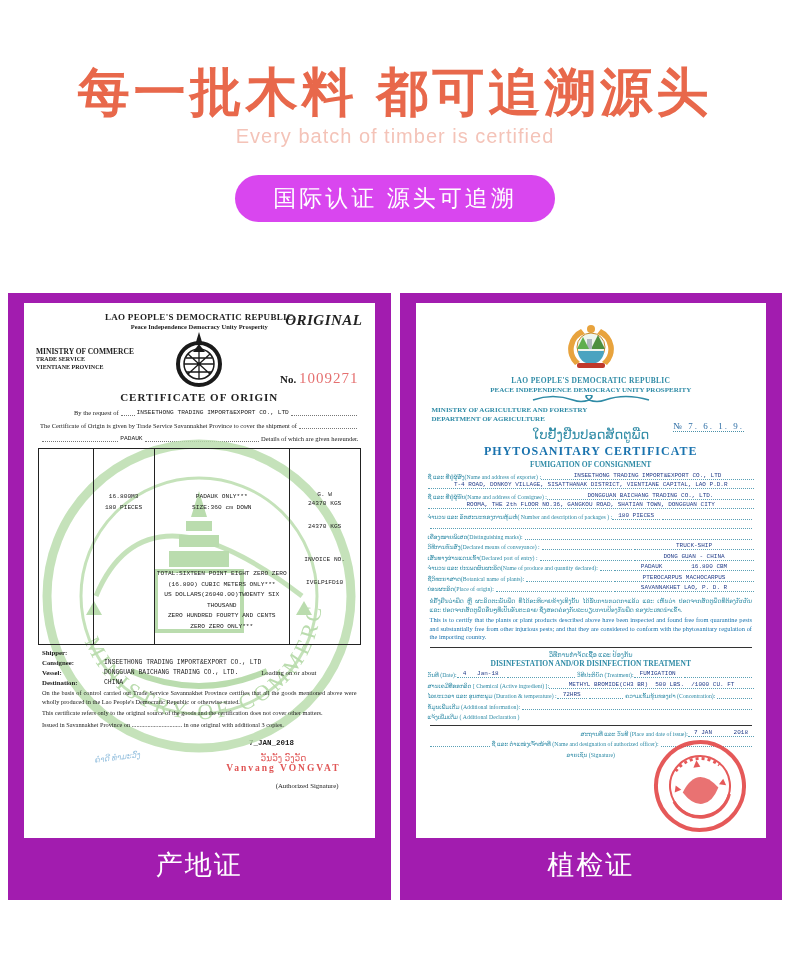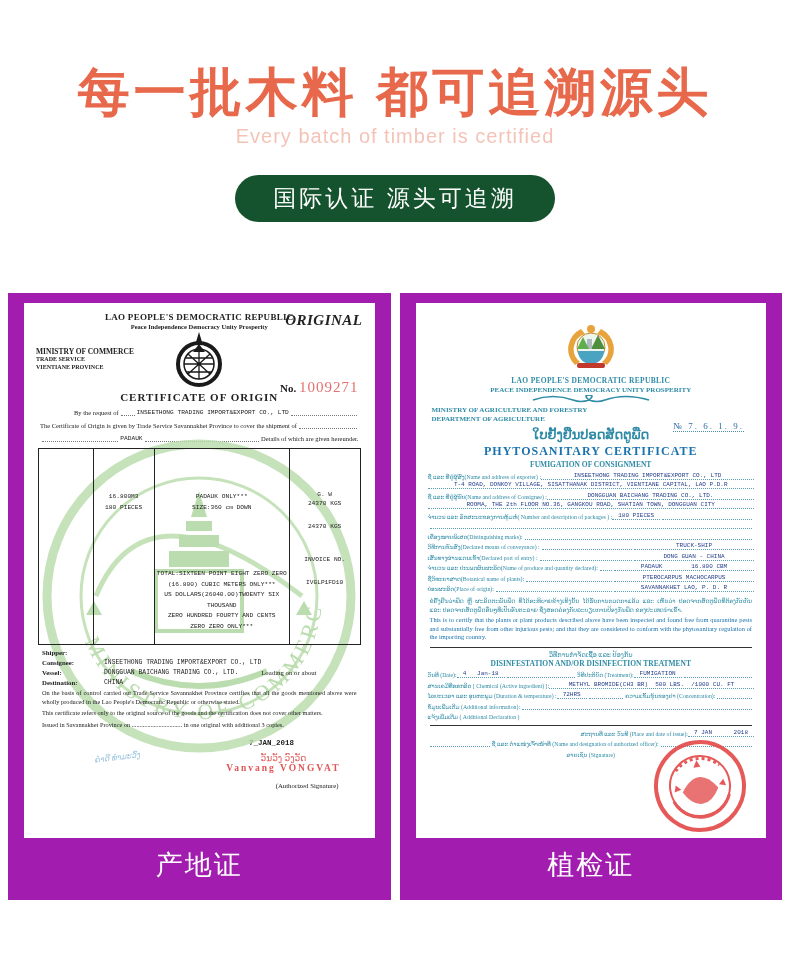--- a/index.html
+++ b/index.html
@@ -3,39 +3,39 @@
 <meta charset="utf-8">
 <style>
   * { margin:0; padding:0; box-sizing:border-box; }
   html,body { width:790px; height:962px; background:#ffffff; overflow:hidden;
               font-family:"Liberation Sans", sans-serif; }
 
   
   .hero { height:293px; text-align:center; padding-top:64px; }
   .hero-title { color:#e8684b; font-size:52px; font-weight:bold; letter-spacing:4px; line-height:1.1; }
   .hero-sub { color:#f4c3b8; font-size:20px; margin-top:4px; letter-spacing:1px; }
-  .hero-badge { display:inline-block; margin-top:27px; background:#14532d; color:#fff;
+  .hero-badge { display:inline-block; margin-top:27px; background:#d946ef; color:#fff;
                 font-size:23px; letter-spacing:3px; padding:8px 38px; border-radius:24px; }
 
   
   .certs { display:flex; gap:9px; margin:0 8px; height:607px; }
   .panel { flex:1; background:#a21caf; padding:10px 16px 0 16px; display:flex; flex-direction:column; }
   .paper { background:#ffffff; height:535px; position:relative; overflow:hidden; }
   .panel-label { height:54px; display:flex; align-items:center; justify-content:center;
                  color:#ffffff; font-size:27px; letter-spacing:2px; }
 
   
   .oc { font-family:"Liberation Serif", serif; color:#222; padding:9px 10px; height:100%; position:relative; }
   .oc-country { text-align:center; font-weight:bold; font-size:9px; letter-spacing:.3px; }
   .oc-motto   { text-align:center; font-size:6.5px; font-weight:bold; margin-top:1px; }
   .oc-original{ position:absolute; top:9px; right:12px; font-size:15px; font-weight:bold; letter-spacing:.5px;font-style:italic; }
   .oc-ministry{ position:absolute; top:44px; left:12px; font-size:7.5px; font-weight:bold; line-height:1.25; }
   .oc-ministry .sub { font-size:6px; }
   .oc-emblem  { display:block; margin:2px auto 0 auto; }
-  .oc-no      { position:absolute; top:76px; right:16px; font-size:11px; font-weight:bold; }
+  .oc-no      { position:absolute; top:67px; right:16px; font-size:11px; font-weight:bold; }
   .oc-no .num { color:#e57070; font-size:15px; font-weight:normal; letter-spacing:1px; }
   .oc-title   { text-align:center; font-size:11px; font-weight:bold; letter-spacing:1px; margin-top:3px; }
   .oc-line    { display:flex; align-items:flex-end; font-size:6.5px; margin:5px 6px 0 6px; }
   .dots       { flex:1; border-bottom:1px dotted #777; height:8px; margin:0 2px; }
   .typed      { font-family:"Liberation Mono", monospace; white-space:pre; }
   .oc-line .typed { font-size:6.2px; }
   .oc-table   { width:calc(100% - 8px); margin:6px 4px 0 4px; border-collapse:collapse; position:relative; z-index:2; }
   .oc-table th{ border:1.5px solid #222; font-family:"Liberation Sans",sans-serif; font-size:8.5px; padding:4px 0; }
   .oc-table td{ border:1.5px solid #222; vertical-align:top; height:196px; font-size:6.2px;
                 font-family:"Liberation Mono", monospace; text-align:center; padding-top:4px; }
@@ -61,21 +61,21 @@
 
   
   .pc { color:#2f8ba6; font-family:"Liberation Serif", serif; padding:10px 8px; height:100%; position:relative; }
   .pc-emblem { display:block; margin:8px auto 0 auto; }
   .pc-country { text-align:center; font-size:7.5px; font-weight:bold; margin-top:5px; letter-spacing:.3px; }
   .pc-motto   { text-align:center; font-size:7px; font-weight:bold; margin-top:1px; }
   .pc-swirl   { display:block; margin:1px auto 0 auto; }
   .pc-ministry{ font-size:7px; font-weight:bold; margin:2px 0 0 8px; line-height:1.3; }
   .pc-no      { position:absolute; top:118px; right:22px; font-size:9px; color:#2f6fa6; letter-spacing:2px;
                 border-bottom:1px dotted #4a90a8; }
-  .pc-laotitle{ text-align:center; font-size:13px; font-weight:bold; margin-top:3px; color:#2f8ba6; }
+  .pc-laotitle{ text-align:center; font-size:13px; font-weight:normal; margin-top:3px; color:#2f8ba6; }
   .pc-title   { text-align:center; font-size:12px; font-weight:bold; color:#1a73ae; letter-spacing:1px; margin-top:1px; }
   .pc-subtitle{ text-align:center; font-size:7.5px; font-weight:bold; margin-top:1px; }
   .frow  { display:flex; align-items:flex-end; margin:0 4px; min-height:10.5px; }
   .flabel{ font-size:5.8px; white-space:nowrap; }
   .fdots { flex:1; border-bottom:1px dotted #5aa0b5; height:7px; margin:0 2px; min-width:6px; }
   .fval  { font-family:"Liberation Mono",monospace; font-size:6px; color:#27408b; white-space:pre;
            border-bottom:1px dotted #5aa0b5; padding:0 6px; text-align:center; }
   .fline2{ display:flex; align-items:flex-end; margin:0 4px; min-height:9.5px; }
   .pc-para-lao { font-size:6px; margin:5px 6px 0 6px; line-height:1.4; text-align:justify; }
   .pc-para-en  { font-size:6.4px; color:#1a73ae; margin:2px 6px 0 6px; line-height:1.35; text-align:justify; }

